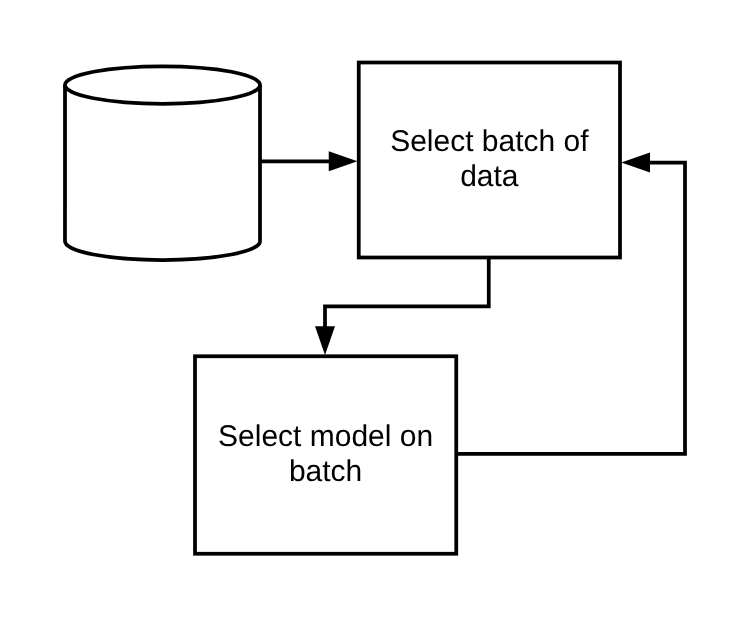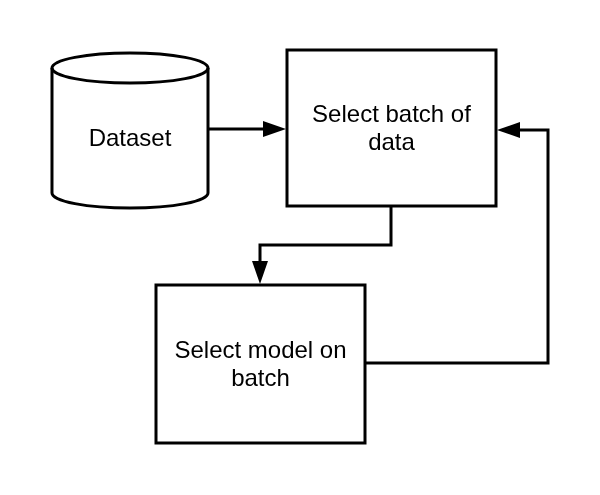--- a/index.html
+++ b/index.html
@@ -76,21 +76,20 @@
       <path d="M391,206 V245 H260 V264" fill="none" stroke="#000000" stroke-width="3"></path>
       <polygon points="260,284 252,261 268,261" fill="#000000"></polygon>
     </g>
 
     <g>
       <path d="M365,363 H548 V130 H518" fill="none" stroke="#000000" stroke-width="3"></path>
       <polygon points="497,130 520,122 520,138" fill="#000000"></polygon>
     </g>
   </svg>
 
-  <div class="node-label label-dataset">Dataset</div>
 
   <div class="node-label label-select">Select batch of
 data</div>
 
   <div class="node-label label-train">Select model on
 batch</div>
 
 </div>
 
 </body></html>

